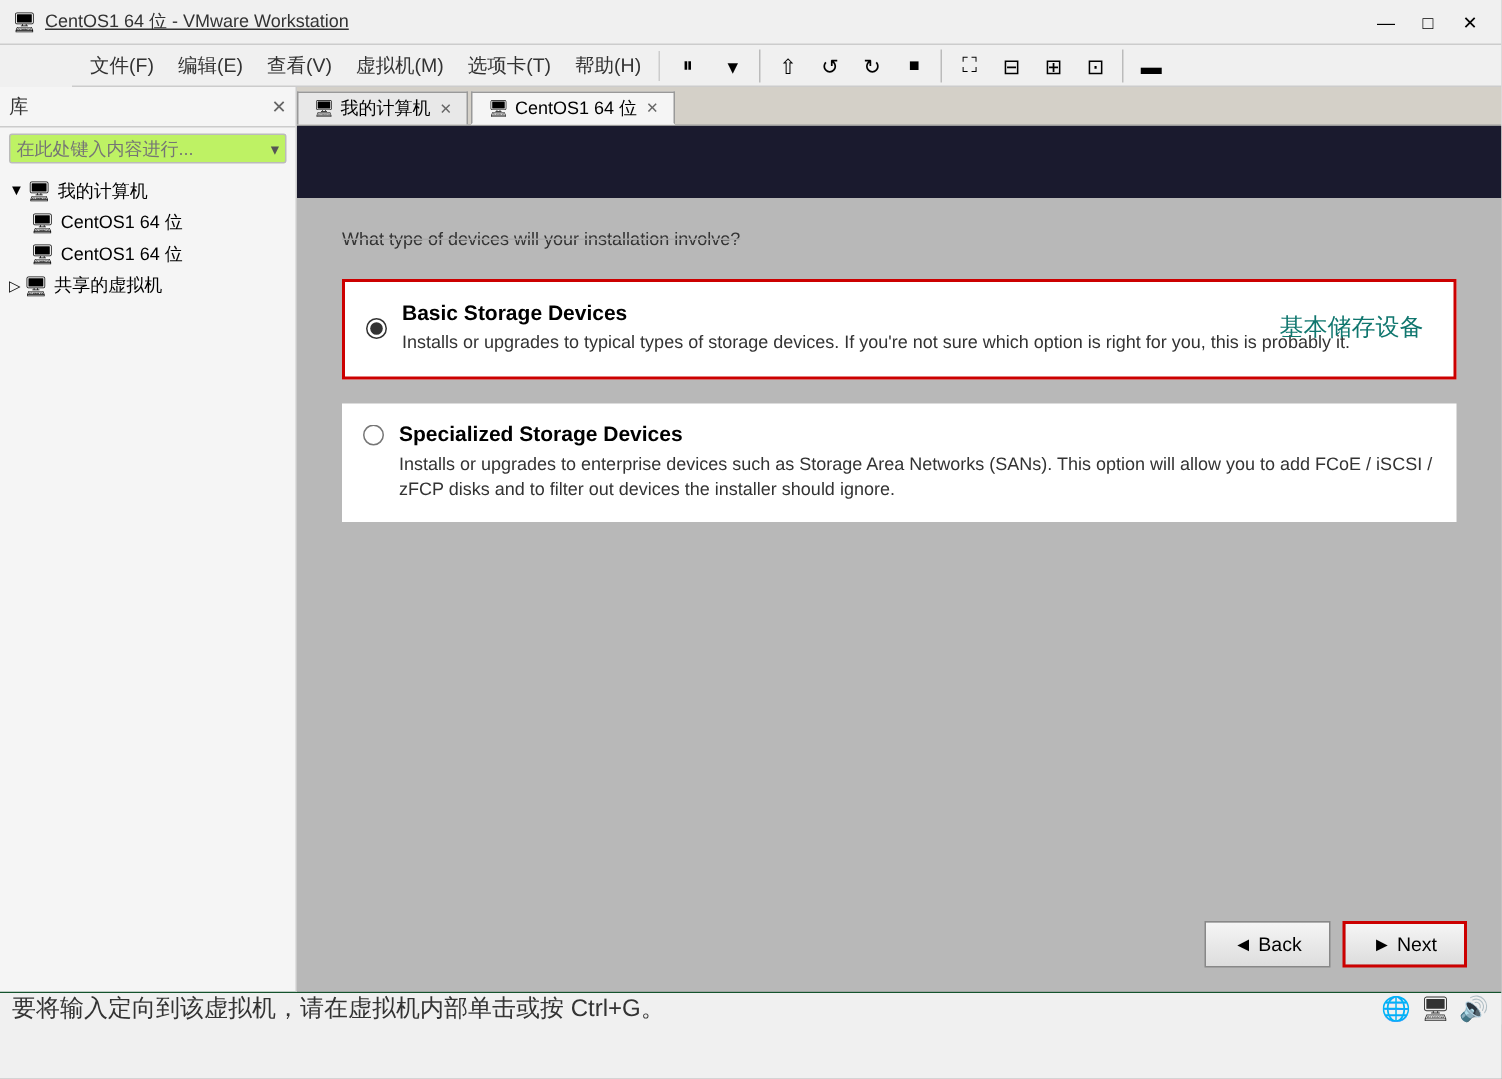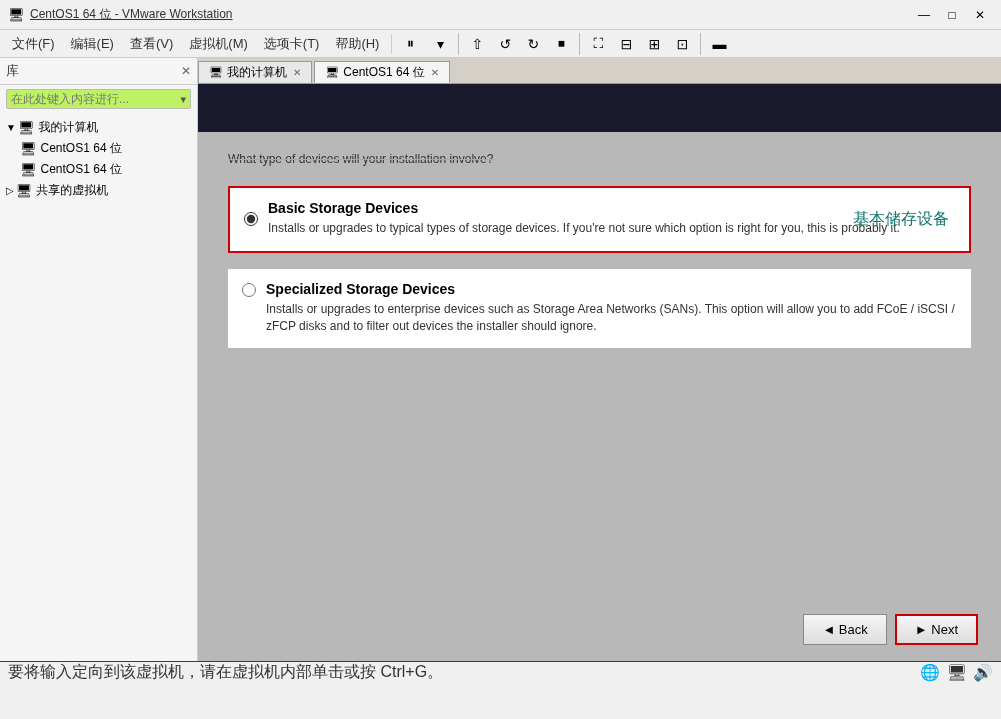--- a/index.html
+++ b/index.html
@@ -21,20 +21,21 @@
     .title-btn { width: 26px; height: 22px; border: none; background: transparent; cursor: pointer; font-size: 12px; display: flex; align-items: center; justify-content: center; }
 
     
     .menu-bar {
       height: 28px;
       background: #f0f0f0;
       display: flex;
       align-items: center;
       border-bottom: 1px solid #ccc;
       padding: 0 4px;
+      margin-left: 48px;
     }
     .menu-item { padding: 4px 8px; font-size: 13px; cursor: pointer; color: #333; }
     .menu-separator { width: 1px; height: 20px; background: #ccc; margin: 0 4px; }
     .toolbar-btn {
       width: 28px; height: 26px;
       border: 1px solid transparent;
       background: transparent;
       cursor: pointer;
       display: flex; align-items: center; justify-content: center;
       font-size: 14px;

